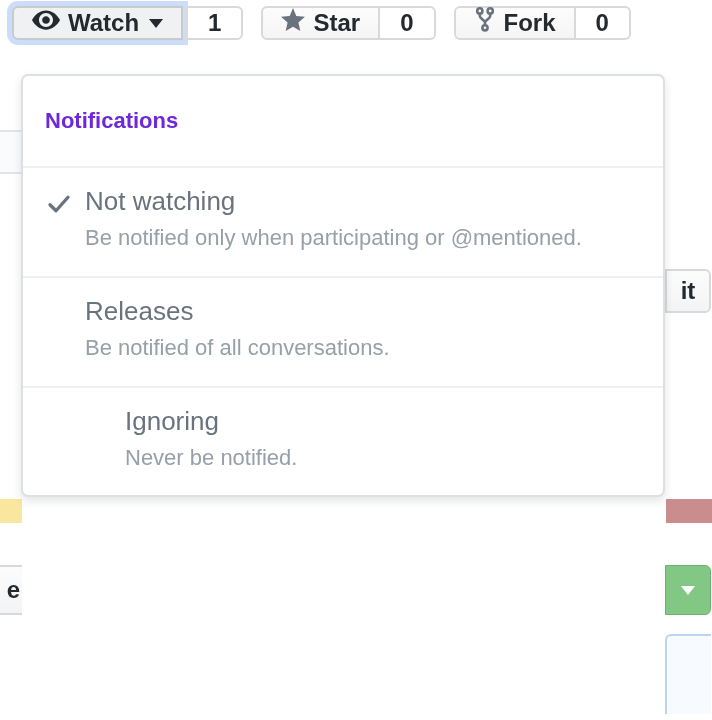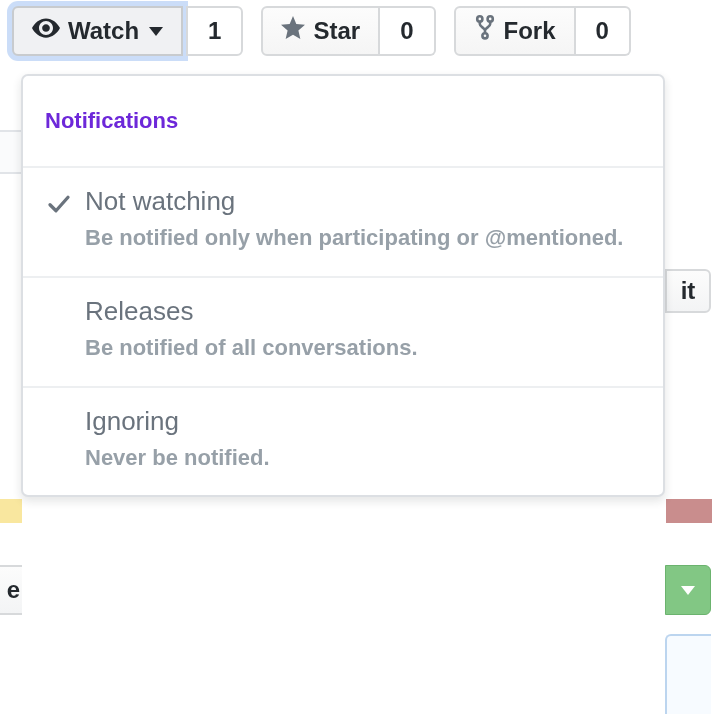--- a/index.html
+++ b/index.html
@@ -18,21 +18,21 @@
     .toolbar {
       display: flex;
       gap: 18px;
       padding: 6px 12px 0 12px;
       position: relative;
       z-index: 10;
     }
     .btn-group {
       display: flex;
       align-items: stretch;
-      height: 50px;
+      height: 34px;
     }
     .btn {
       display: flex;
       align-items: center;
       justify-content: center;
       gap: 8px;
       padding: 0 18px;
       background: linear-gradient(#fcfcfc, #f5f5f5);
       border: 2px solid #d7d9db;
       font-size: 24px;
@@ -102,41 +102,42 @@
     }
     .option {
       display: flex;
       padding: 18px 22px 22px 22px;
       border-bottom: 2px solid #edeff1;
       gap: 12px;
       cursor: pointer;
     }
     .option:last-child {
       border-bottom: none;
+      margin-left: 40px;
     }
     .option .check {
       width: 28px;
       flex: 0 0 28px;
       display: flex;
       justify-content: center;
       padding-top: 6px;
       color: #6a737d;
     }
     .option-body {
       flex: 1;
     }
     .option-title {
       font-size: 26px;
       font-weight: 400;
       color: #6a737d;
       margin-bottom: 6px;
     }
     .option-desc {
       font-size: 22px;
-      font-weight: 700;
+      font-weight: 400;
       color: #97a0a8;
       line-height: 1.4;
     }
     .partial-edge-left {
       position: absolute;
       left: 0;
       top: 130px;
       width: 22px;
       height: 44px;
       background: #fafbfc;

